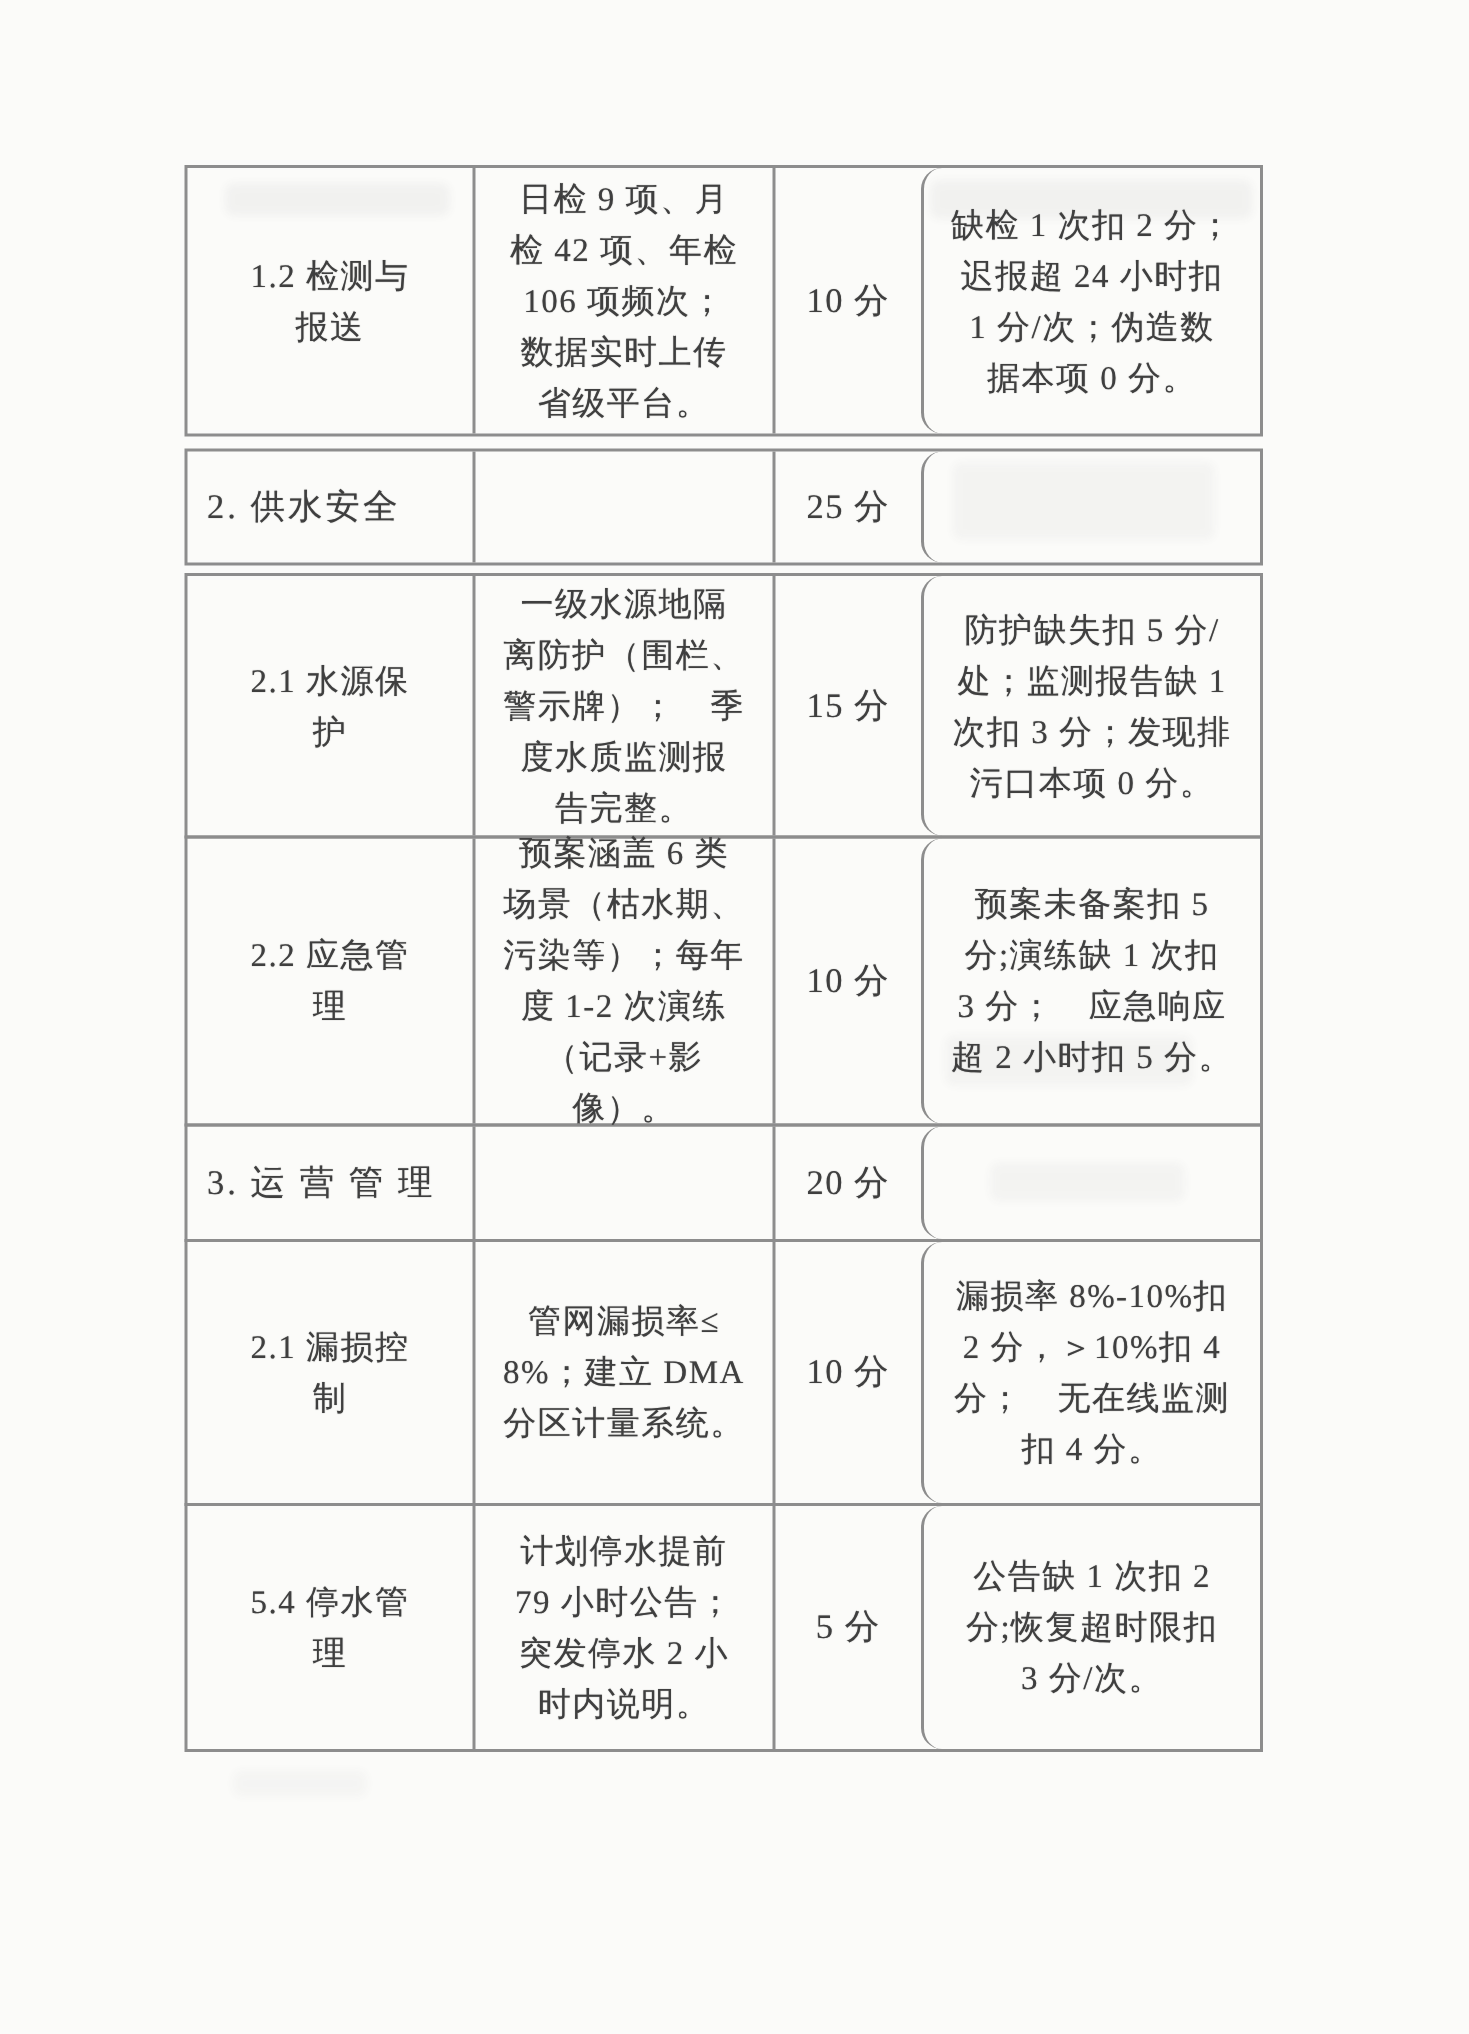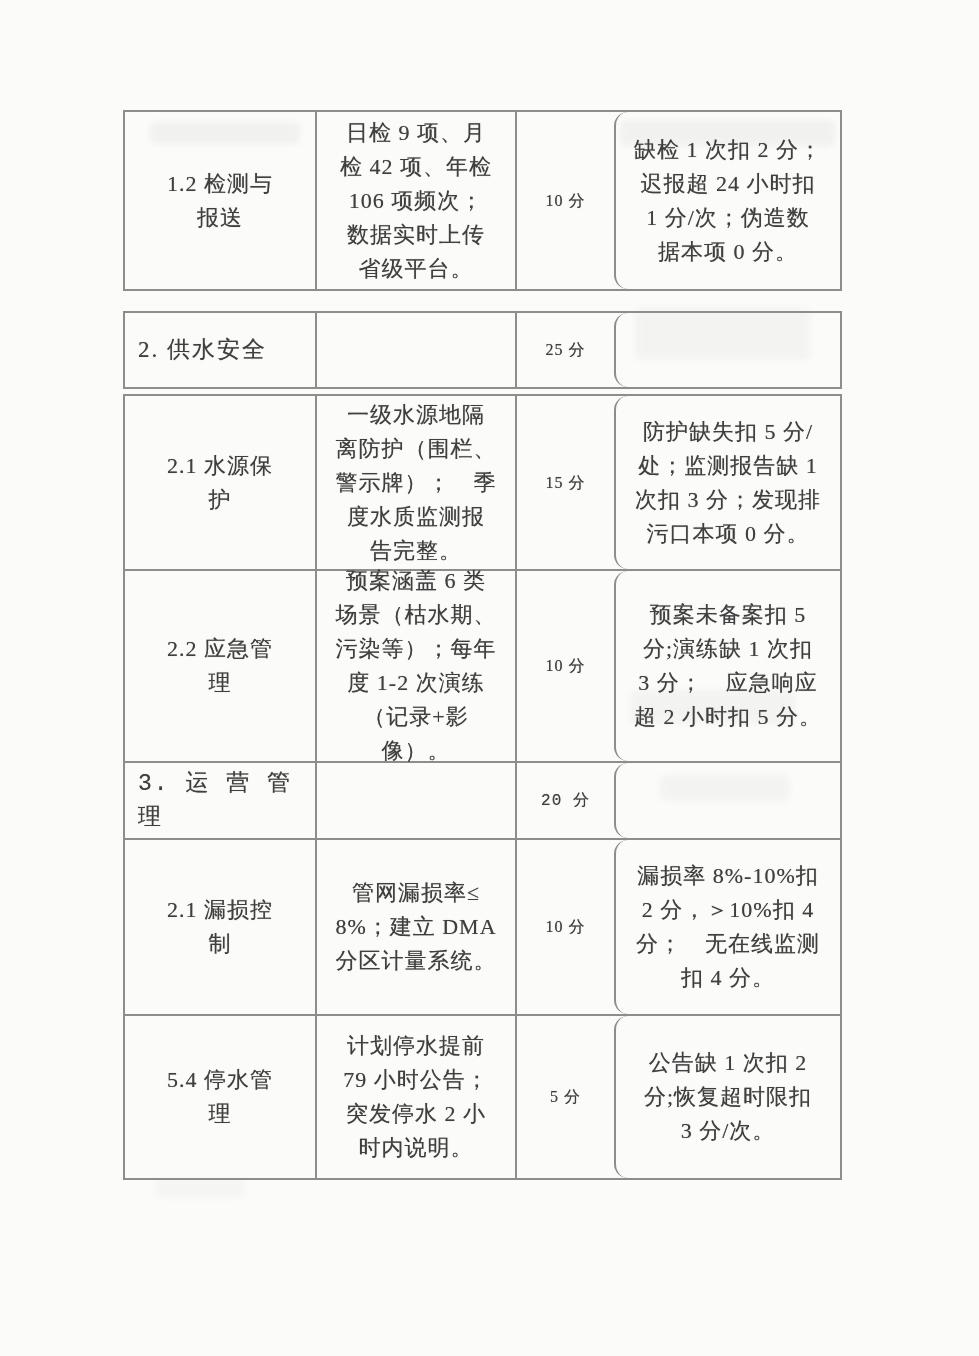--- a/index.html
+++ b/index.html
@@ -38,45 +38,45 @@
     width: 719px;
   }
   .trow {
     display: flex;
     border: 2px solid #8d8d8d;
     margin-top: -2px;
     box-sizing: border-box;
     background: transparent;
   }
   .trow:first-child { margin-top: 0; }
-  .trow.gap10 { margin-top: 20px; }
+  .trow.gap10 { margin-top: 8px; }
   .trow.gap7  { margin-top: 5px; }
   .h1 { height: 181px; }
   .h2 { height: 78px; }
   .h3 { height: 177px; }
   .h4 { height: 194px; }
-  .h5 { height: 79px; font-family: Liberation Mono, monospace; }
+  .h5 { height: 79px; }
   .h6 { height: 178px; }
   .h7 { height: 166px; }
 
   .cell {
     box-sizing: border-box;
     display: flex;
     align-items: center;
     justify-content: center;
     text-align: center;
     white-space: pre-line;
     font-size: 22px;
     line-height: 34px;
     letter-spacing: 1px;
     text-shadow: 0 0 0.7px rgba(70,70,70,0.65);
   }
   .c1 { flex: 0 0 190px; padding: 0 10px; }
   .c2 { flex: 0 0 200px; border-left: 2px solid #8d8d8d; padding: 0 18px; }
-  .c3 { flex: 0 0 99px;  border-left: 2px solid #8d8d8d; font-size: 16px; }
+  .c3 { flex: 0 0 99px;  border-left: 2px solid #8d8d8d; font-size: 23px; }
   .c4 { flex: 1 1 auto;  border-left: 2px solid #8d8d8d; padding: 0 4px; border-radius: 14px; }
 
   .trow.category .c1 {
     justify-content: flex-start;
     text-align: left;
     padding-left: 13px;
     font-size: 23px;
     letter-spacing: 2px;
   }
   .trow.category .c3 { align-items: center; }

